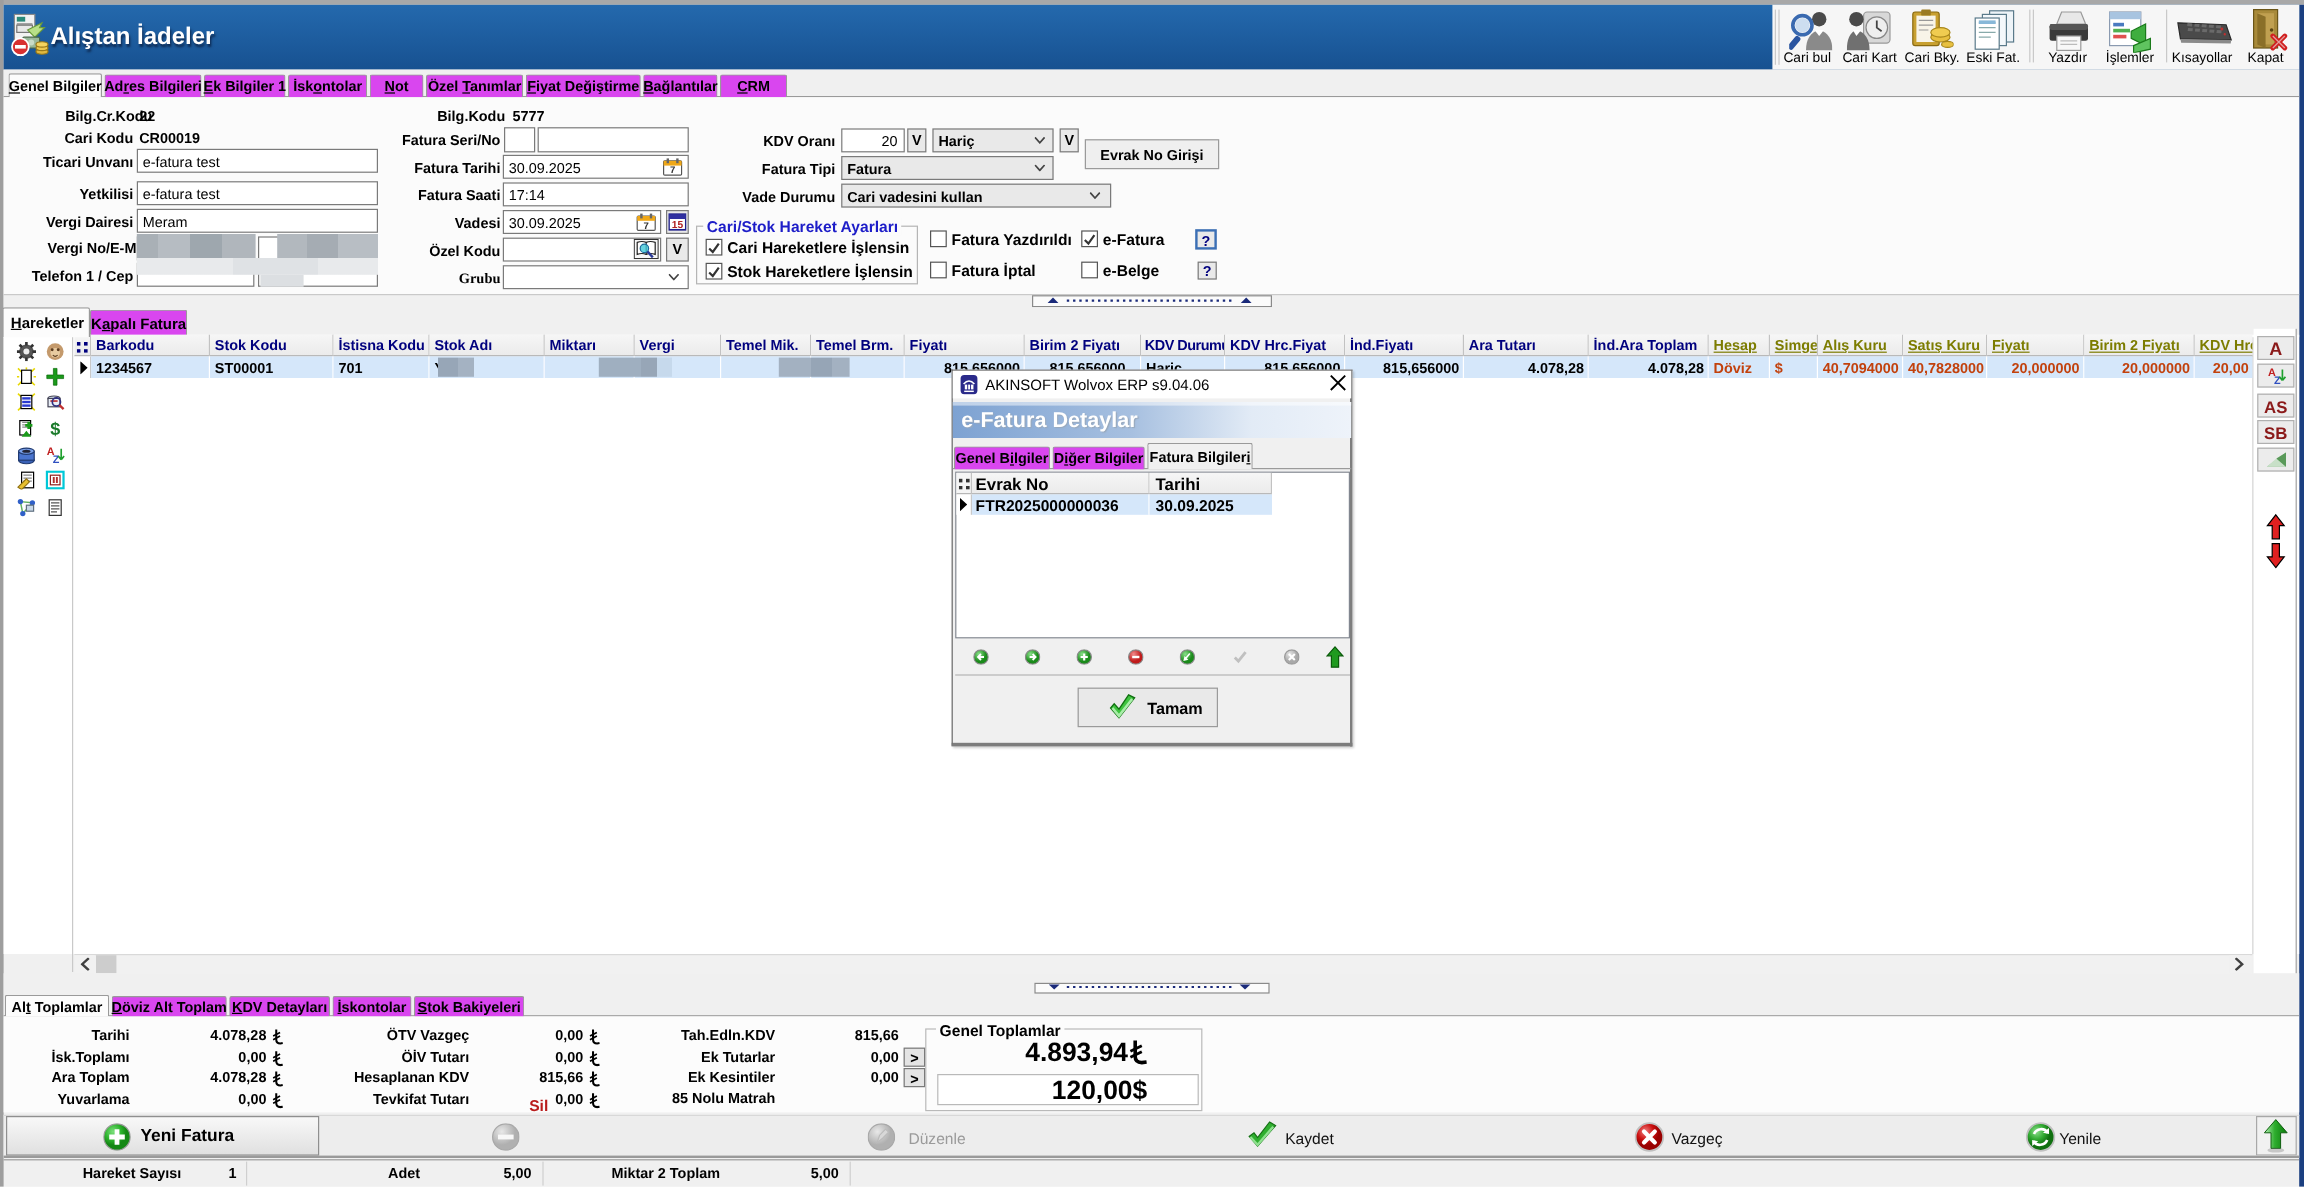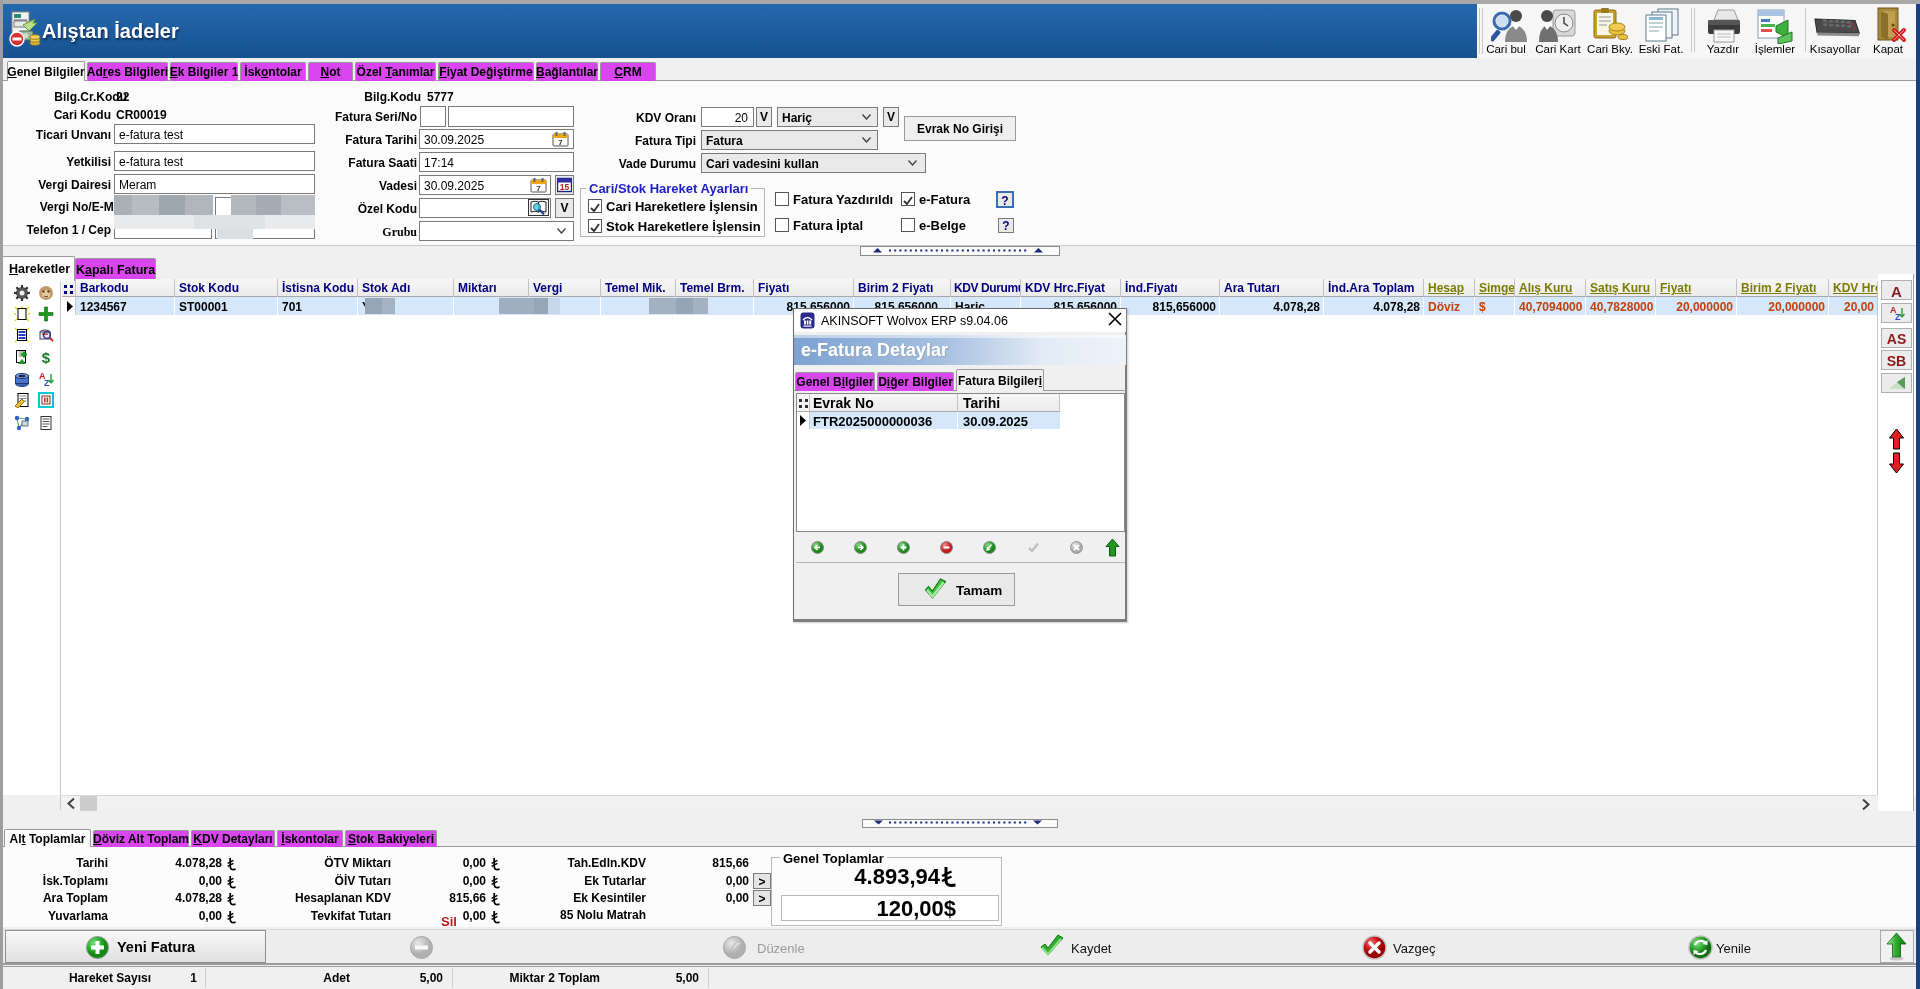--- a/index.html
+++ b/index.html
@@ -570,21 +570,21 @@
     <span class="tl" style="left:227px;top:892px;"><svg width="10" height="14">
         <path d="M3.2 1 V9.2 Q3.2 12.6 6.6 12.6 L8.6 12.2" stroke="#000" stroke-width="1.7" fill="none"></path>
         <path d="M0.6 6.4 L6.4 3.4 M0.6 9.4 L6.4 6.4" stroke="#000" stroke-width="1.4"></path>
       </svg></span>
 <div class="sumlbl" style="left:0px;top:909px;width:108px;">Yuvarlama</div>
     <div class="sumval" style="left:107px;top:909px;width:115px;">0,00</div>
     <span class="tl" style="left:227px;top:910px;"><svg width="10" height="14">
         <path d="M3.2 1 V9.2 Q3.2 12.6 6.6 12.6 L8.6 12.2" stroke="#000" stroke-width="1.7" fill="none"></path>
         <path d="M0.6 6.4 L6.4 3.4 M0.6 9.4 L6.4 6.4" stroke="#000" stroke-width="1.4"></path>
       </svg></span>
-<div class="sumlbl" style="left:241px;top:856px;width:150px;">ÖTV Miktarı</div>
+<div class="sumlbl" style="left:241px;top:856px;width:150px;">ÖTV Vazgeç</div>
     <div class="sumval" style="left:371px;top:856px;width:115px;">0,00</div>
     <span class="tl" style="left:491px;top:857px;"><svg width="10" height="14">
         <path d="M3.2 1 V9.2 Q3.2 12.6 6.6 12.6 L8.6 12.2" stroke="#000" stroke-width="1.7" fill="none"></path>
         <path d="M0.6 6.4 L6.4 3.4 M0.6 9.4 L6.4 6.4" stroke="#000" stroke-width="1.4"></path>
       </svg></span>
 <div class="sumlbl" style="left:241px;top:874px;width:150px;">ÖİV Tutarı</div>
     <div class="sumval" style="left:371px;top:874px;width:115px;">0,00</div>
     <span class="tl" style="left:491px;top:875px;"><svg width="10" height="14">
         <path d="M3.2 1 V9.2 Q3.2 12.6 6.6 12.6 L8.6 12.2" stroke="#000" stroke-width="1.7" fill="none"></path>
         <path d="M0.6 6.4 L6.4 3.4 M0.6 9.4 L6.4 6.4" stroke="#000" stroke-width="1.4"></path>

